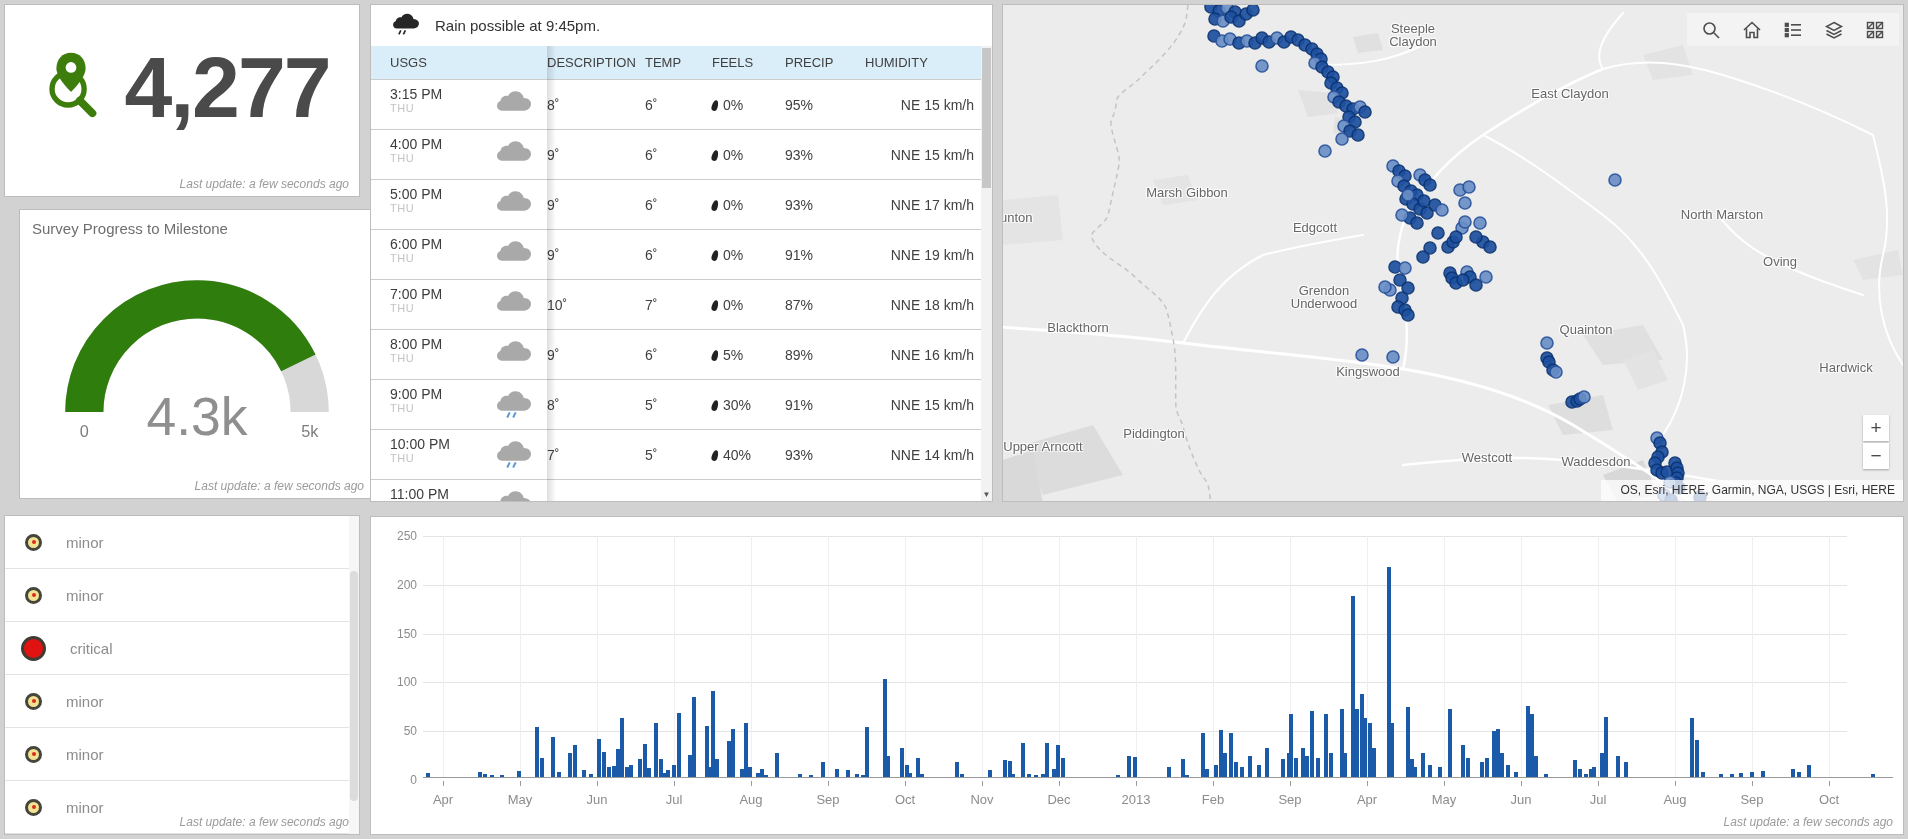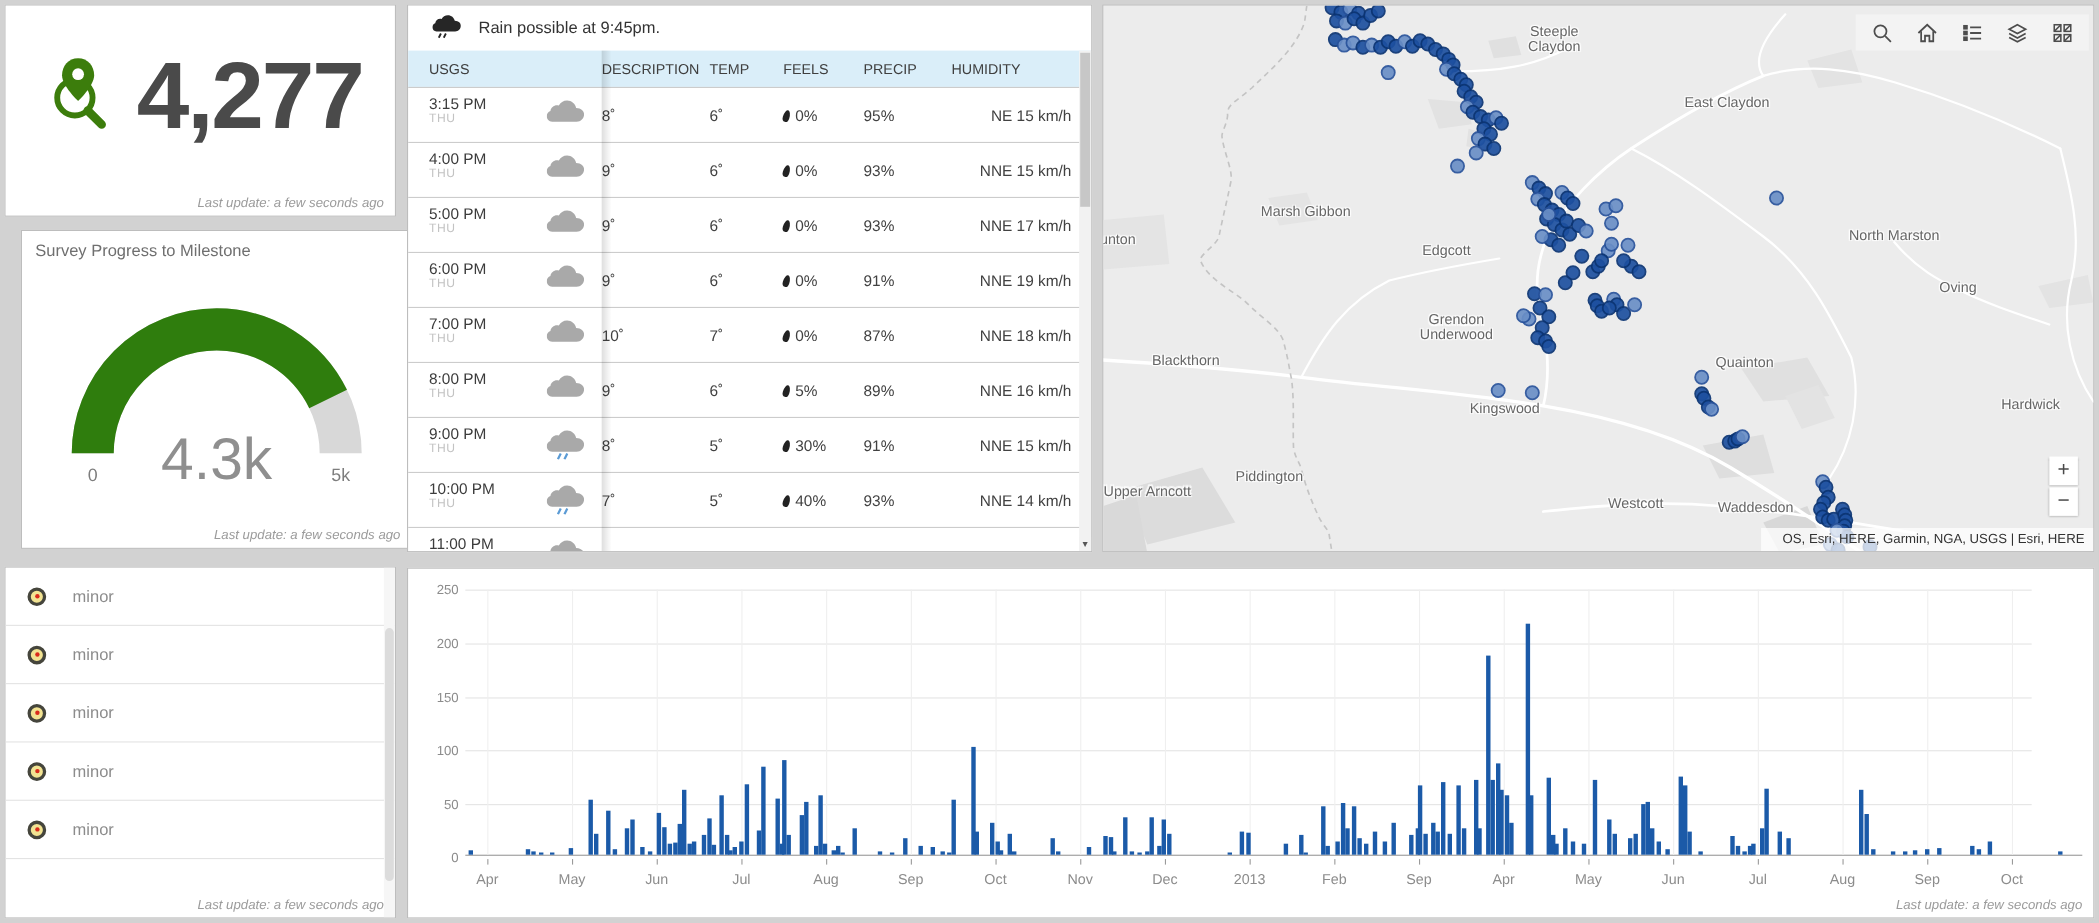--- a/index.html
+++ b/index.html
@@ -104,20 +104,24 @@
 
   <div class="panel" id="p-alerts">
     <div>
         <div class="arow">
        <span class="sev minor"></span>
        <span class="alabel">minor</span>
      </div>
         <div class="arow">
        <span class="sev minor"></span>
        <span class="alabel">minor</span>
+     </div>
+        <div class="arow">
+       <span class="sev critical"></span>
+       <span class="alabel">critical</span>
      </div>
         <div class="arow">
        <span class="sev minor"></span>
        <span class="alabel">minor</span>
      </div>
         <div class="arow">
        <span class="sev minor"></span>
        <span class="alabel">minor</span>
      </div>
         <div class="arow">

